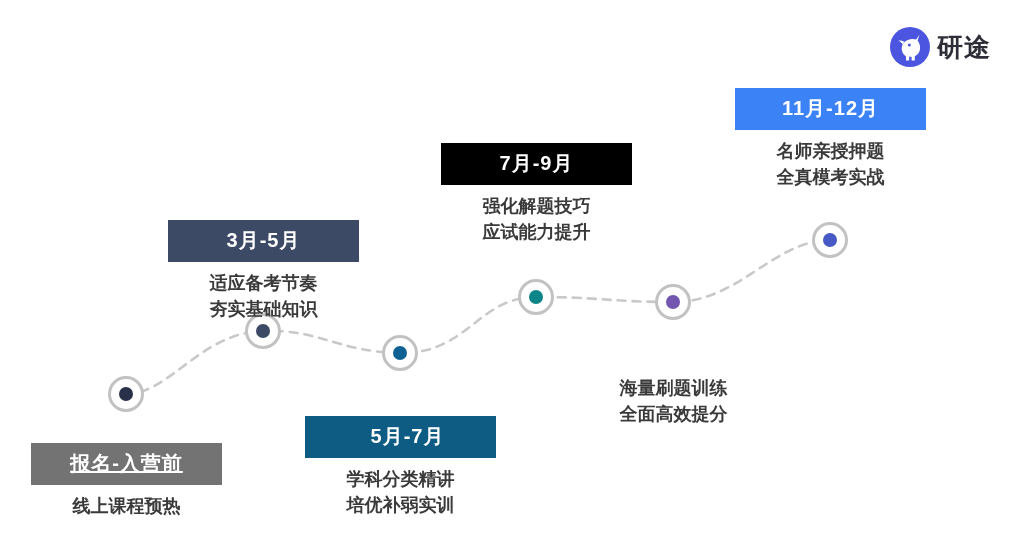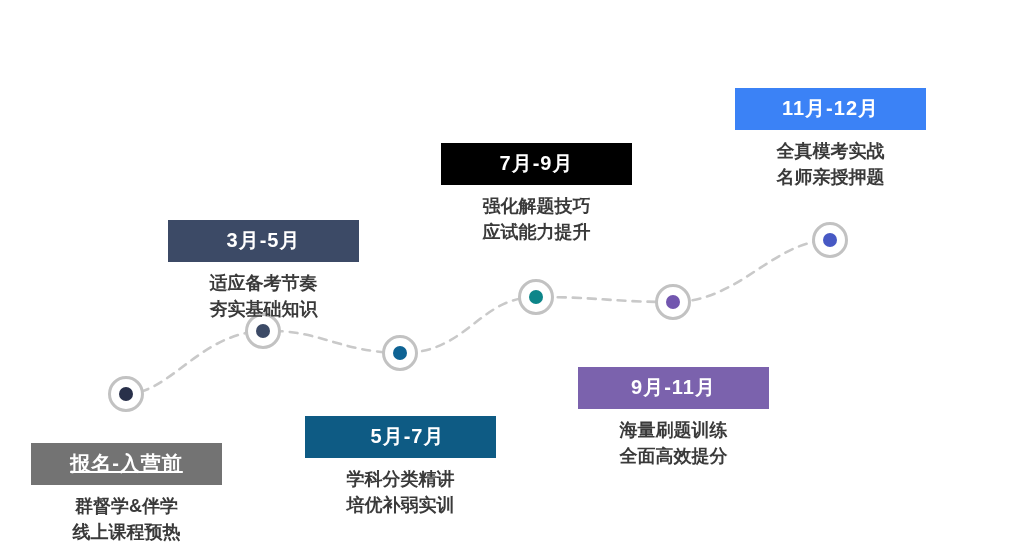--- a/index.html
+++ b/index.html
@@ -91,20 +91,39 @@
     line-height:1.42;
     white-space:nowrap;
   }
   .milestone .desc span { display:block; }
 </style>
 </head>
 <body>
 
 <div id="header">
 
+  <div id="brand-logo">
+    <div id="brand-mark">
+      <svg width="40" height="40" viewBox="0 0 40 40" aria-hidden="true">
+        <path d="M29.5 7.5 L25.5 13.5 L27.5 13.8 Z" fill="#ffffff"></path>
+        <path d="M26.8 12.8 C22.5 11.2 17.0 12.2 14.0 15.6
+                 C11.4 18.5 11.0 22.4 12.6 25.6
+                 C13.4 27.2 14.6 28.5 16.0 29.4
+                 L16.0 33.4 L19.2 33.4 L19.2 29.6
+                 C20.0 29.8 20.8 29.9 21.6 29.9
+                 L21.6 33.4 L24.8 33.4 L24.8 29.2
+                 C27.6 27.9 29.6 25.3 30.0 22.2
+                 C30.4 18.8 29.4 15.2 26.8 12.8 Z" fill="#ffffff"></path>
+        <circle cx="19.4" cy="18.0" r="1.5" fill="#4B55E0"></circle>
+        <path d="M14.2 14.8 C12.2 13.6 10.2 13.2 8.6 13.6
+                 C10.2 14.6 11.6 15.8 12.8 17.2 Z" fill="#ffffff"></path>
+      </svg>
+    </div>
+    <div id="brand-name">研途</div>
+  </div>
 </div>
 
 <svg id="timeline-curve" viewBox="0 0 1016 555">
   <path id="curve-path" fill="none" stroke="#c9c9c9" stroke-width="2.6" stroke-linecap="round" stroke-dasharray="8 7" d="M 126 394
            C 170 394, 200 333, 263 331
            C 320 329, 338 352, 400 353
            C 468 354, 478 297, 536 297
            C 600 297, 612 302, 673 302
            C 740 302, 772 241, 830 240"></path>
 </svg>
@@ -127,21 +146,20 @@
     </div>
     <div class="tl-node" style="left: 812px; top: 222px; border-color: rgb(194, 194, 194);">
       <span class="dot" style="background: rgb(71, 89, 196);"></span>
     </div>
   </div>
 
 <div id="milestones-layer">
     <div class="milestone" style="left: 31px; top: 443px; width: 191px;">
       <div class="badge" style="background: #737373; text-decoration: underline;">报名-入营前</div>
       <div class="desc">
-        <span>群督学&amp;伴学</span>
         <span>线上课程预热</span>
       </div>
     </div>
     <div class="milestone" style="left: 168px; top: 181px; width: 191px;">
       <div class="badge" style="background: rgb(60, 74, 102); margin-top: 39px;">3月-5月</div>
       <div class="desc">
         <span>适应备考节奏</span>
         <span>夯实基础知识</span>
       </div>
     </div>
@@ -153,26 +171,25 @@
       </div>
     </div>
     <div class="milestone" style="left: 441px; top: 143px; width: 191px;">
       <div class="badge" style="background: #000000;">7月-9月</div>
       <div class="desc">
         <span>强化解题技巧</span>
         <span>应试能力提升</span>
       </div>
     </div>
     <div class="milestone" style="left: 578px; top: 367px; width: 191px;">
-      <div class="badge" style="background: rgb(123, 98, 173);">9月-11月</div>
       <div class="desc">
         <span>海量刷题训练</span>
         <span>全面高效提分</span>
       </div>
     </div>
     <div class="milestone" style="left: 735px; top: 88px; width: 191px;">
       <div class="badge" style="background: #3b82f6;">11月-12月</div>
       <div class="desc">
+        <span>名师亲授押题</span>
         <span>全真模考实战</span>
-        <span>名师亲授押题</span>
       </div>
     </div>
   </div>
 
 </body></html>

